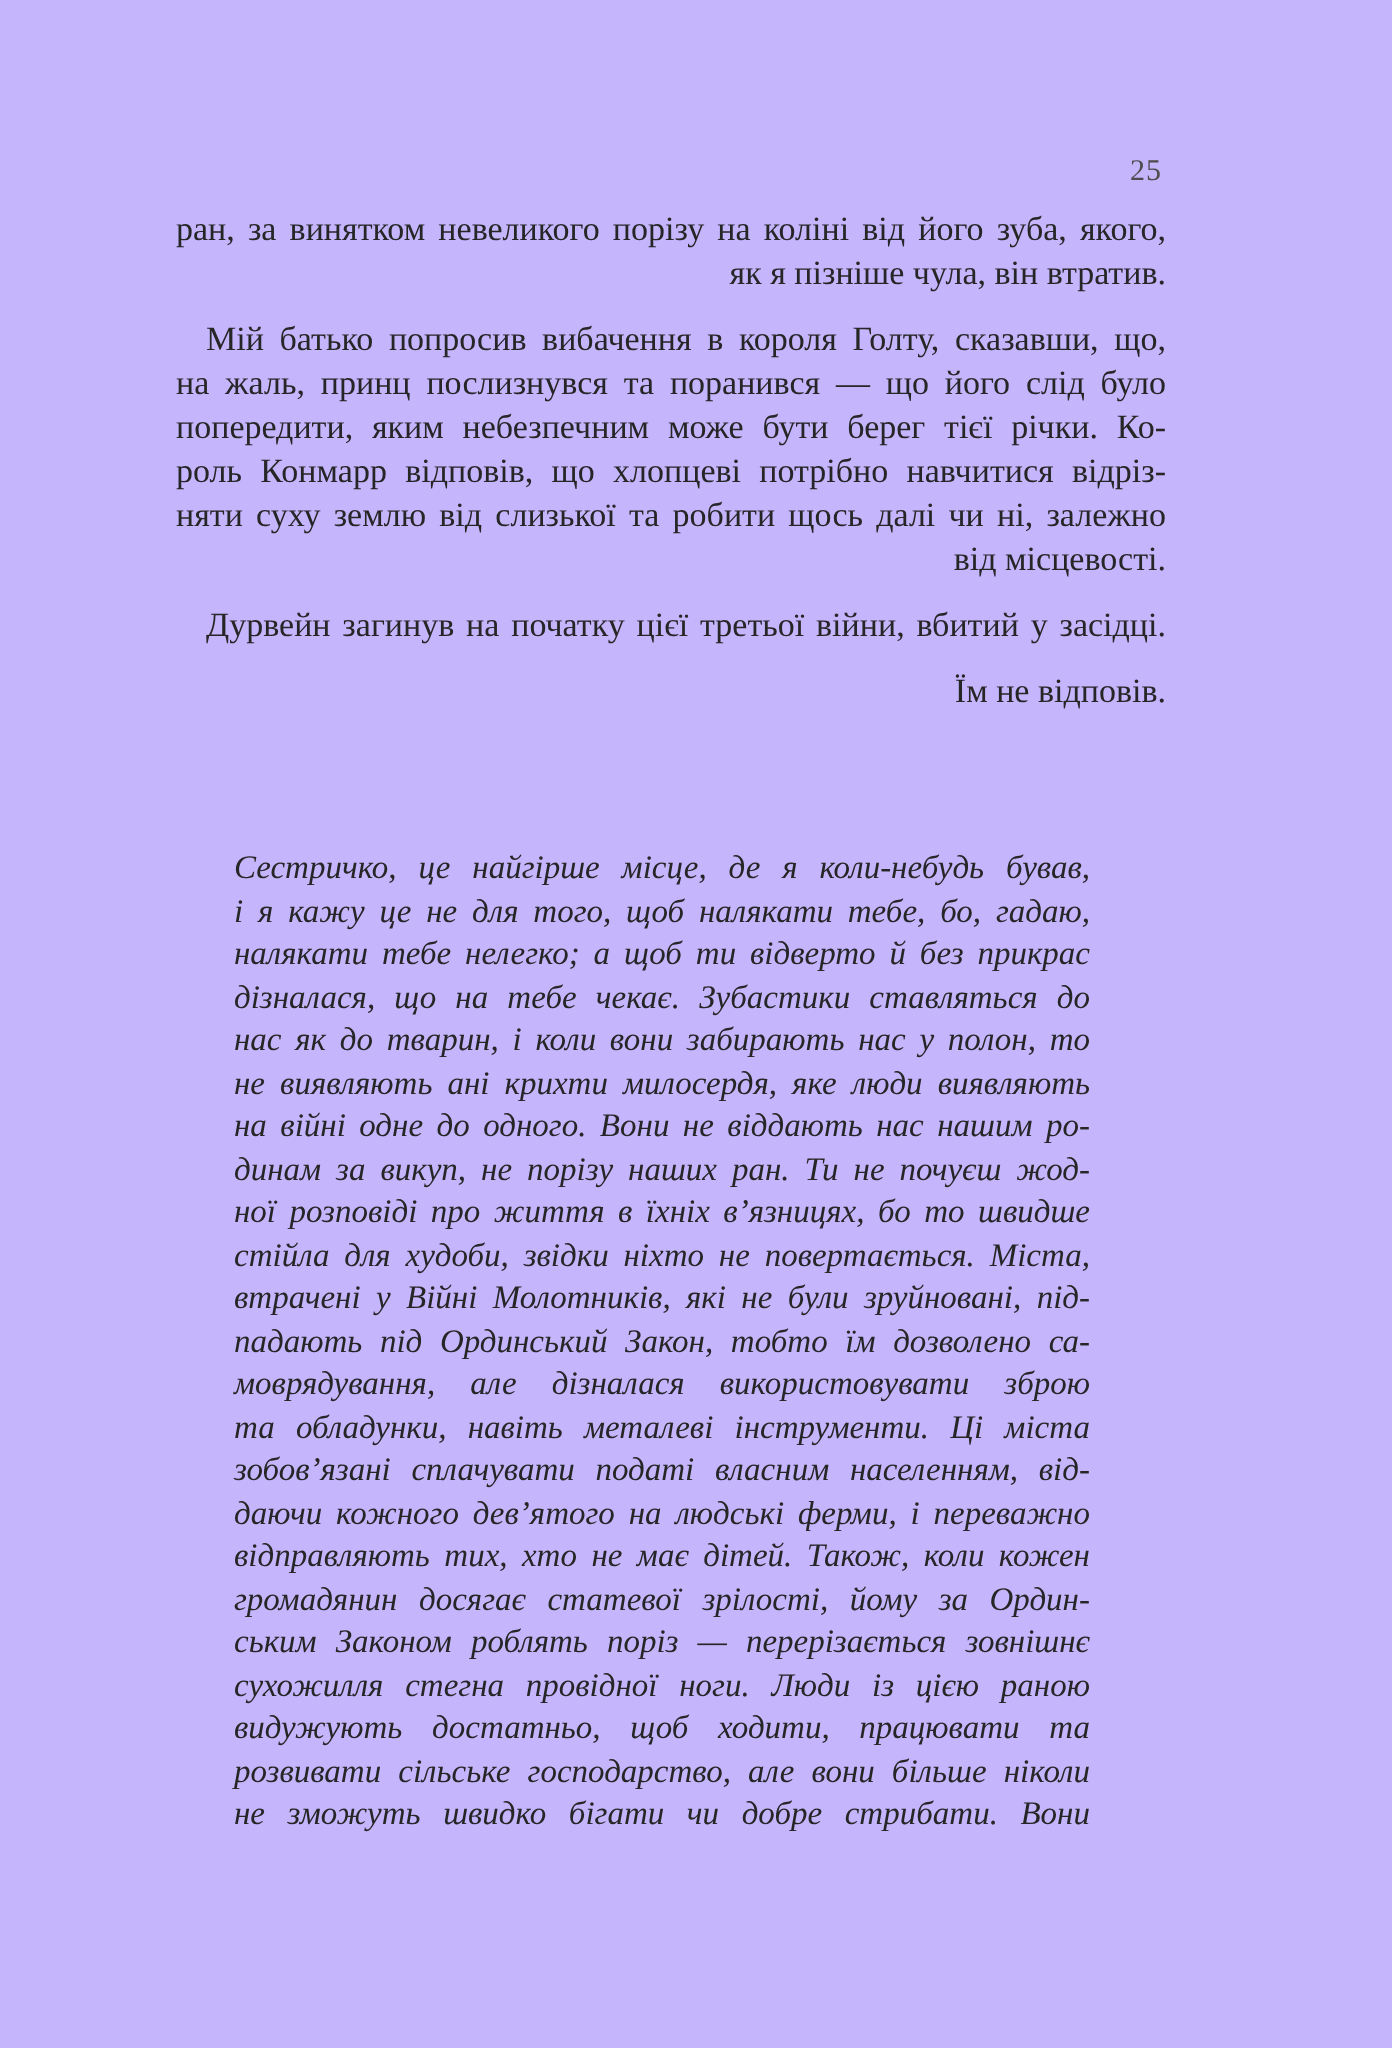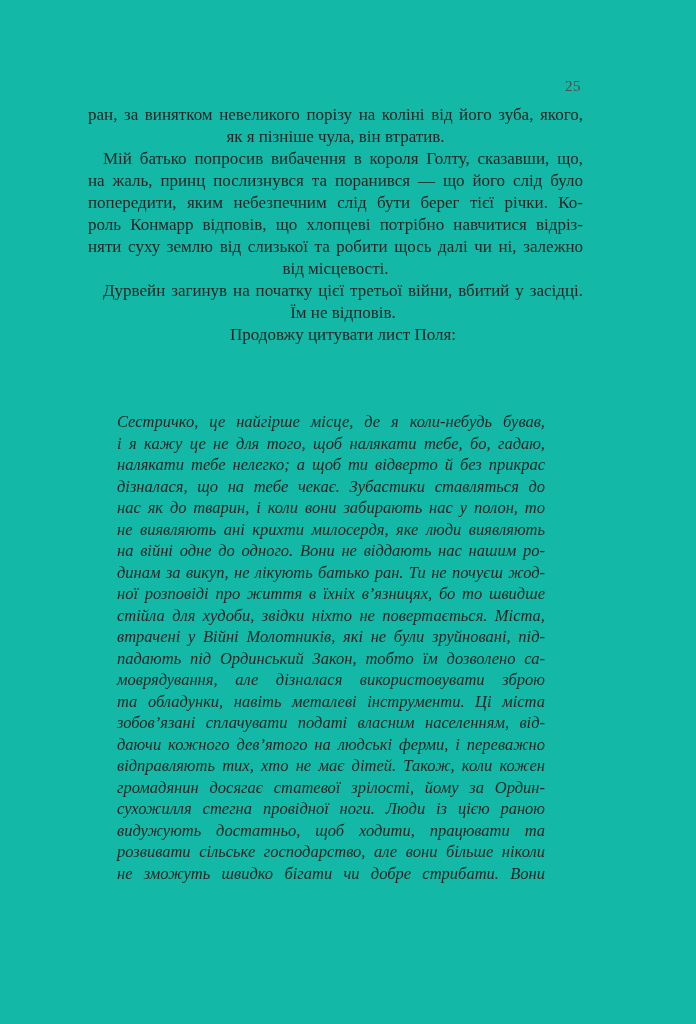--- a/index.html
+++ b/index.html
@@ -6,21 +6,21 @@
   body {
     width: 696px;
     height: 1024px;
     background: #ffffff;
     font-family: "Liberation Serif", "DejaVu Serif", serif;
   }
   .page {
     position: relative;
     width: 696px;
     height: 1024px;
-    background: #14b8a6;
+    background: #c4b5fd;
     color: #262626;
     overflow: hidden;
   }
   .pagenum {
     position: absolute;
     top: 78px;
     left: 88px;
     width: 493px;
     text-align: right;
     font-size: 15px;
@@ -30,86 +30,85 @@
   .body-text {
     position: absolute;
     top: 104px;
     left: 88px;
     width: 495px;
     font-size: 17px;
     line-height: 22px;
   }
   .letter {
     position: absolute;
-    top: 411px;
+    top: 423px;
     left: 117px;
     width: 428px;
     font-size: 16.5px;
     line-height: 21.5px;
     font-style: italic;
   }
   .line {
     white-space: normal;
-    text-align: center;
+    text-align: right;
   }
   .line.j {
     text-align: justify;
     text-align-last: justify;
   }
   .line.ind {
     text-indent: 15px;
+    margin-top: 11px;
   }
 </style>
 </head>
 <body>
 
 <div class="page">
   <div class="pagenum">25</div>
 
   <div class="body-text">
       <div>
         <div class="line j">ран, за винятком невеликого порізу на коліні від його зуба, якого,</div>
         <div class="line">як я пізніше чула, він втратив.</div>
       </div>
       <div>
         <div class="line j ind">Мій батько попросив вибачення в короля Голту, сказавши, що,</div>
         <div class="line j">на жаль, принц послизнувся та поранився — що його слід було</div>
-        <div class="line j">попередити, яким небезпечним слід бути берег тієї річки. Ко-</div>
+        <div class="line j">попередити, яким небезпечним може бути берег тієї річки. Ко-</div>
         <div class="line j">роль Конмарр відповів, що хлопцеві потрібно навчитися відріз-</div>
         <div class="line j">няти суху землю від слизької та робити щось далі чи ні, залежно</div>
         <div class="line">від місцевості.</div>
       </div>
       <div>
         <div class="line j ind">Дурвейн загинув на початку цієї третьої війни, вбитий у засідці.</div>
       </div>
       <div>
         <div class="line ind">Їм не відповів.</div>
-      </div>
-      <div>
-        <div class="line ind">Продовжу цитувати лист Поля:</div>
       </div>
     </div>
 
   <div class="letter">
       <div class="line j">Сестричко, це найгірше місце, де я коли-небудь бував,</div>
       <div class="line j">і я кажу це не для того, щоб налякати тебе, бо, гадаю,</div>
       <div class="line j">налякати тебе нелегко; а щоб ти відверто й без прикрас</div>
       <div class="line j">дізналася, що на тебе чекає. Зубастики ставляться до</div>
       <div class="line j">нас як до тварин, і коли вони забирають нас у полон, то</div>
       <div class="line j">не виявляють ані крихти милосердя, яке люди виявляють</div>
       <div class="line j">на війні одне до одного. Вони не віддають нас нашим ро-</div>
-      <div class="line j">динам за викуп, не лікують батько ран. Ти не почуєш жод-</div>
+      <div class="line j">динам за викуп, не порізу наших ран. Ти не почуєш жод-</div>
       <div class="line j">ної розповіді про життя в їхніх в’язницях, бо то швидше</div>
       <div class="line j">стійла для худоби, звідки ніхто не повертається. Міста,</div>
       <div class="line j">втрачені у Війні Молотників, які не були зруйновані, під-</div>
       <div class="line j">падають під Ординський Закон, тобто їм дозволено са-</div>
       <div class="line j">моврядування, але дізналася використовувати зброю</div>
       <div class="line j">та обладунки, навіть металеві інструменти. Ці міста</div>
       <div class="line j">зобов’язані сплачувати податі власним населенням, від-</div>
       <div class="line j">даючи кожного дев’ятого на людські ферми, і переважно</div>
       <div class="line j">відправляють тих, хто не має дітей. Також, коли кожен</div>
       <div class="line j">громадянин досягає статевої зрілості, йому за Ордин-</div>
+      <div class="line j">ським Законом роблять поріз — перерізається зовнішнє</div>
       <div class="line j">сухожилля стегна провідної ноги. Люди із цією раною</div>
       <div class="line j">видужують достатньо, щоб ходити, працювати та</div>
       <div class="line j">розвивати сільське господарство, але вони більше ніколи</div>
       <div class="line j">не зможуть швидко бігати чи добре стрибати. Вони</div>
     </div>
 </div>
 
 </body></html>

